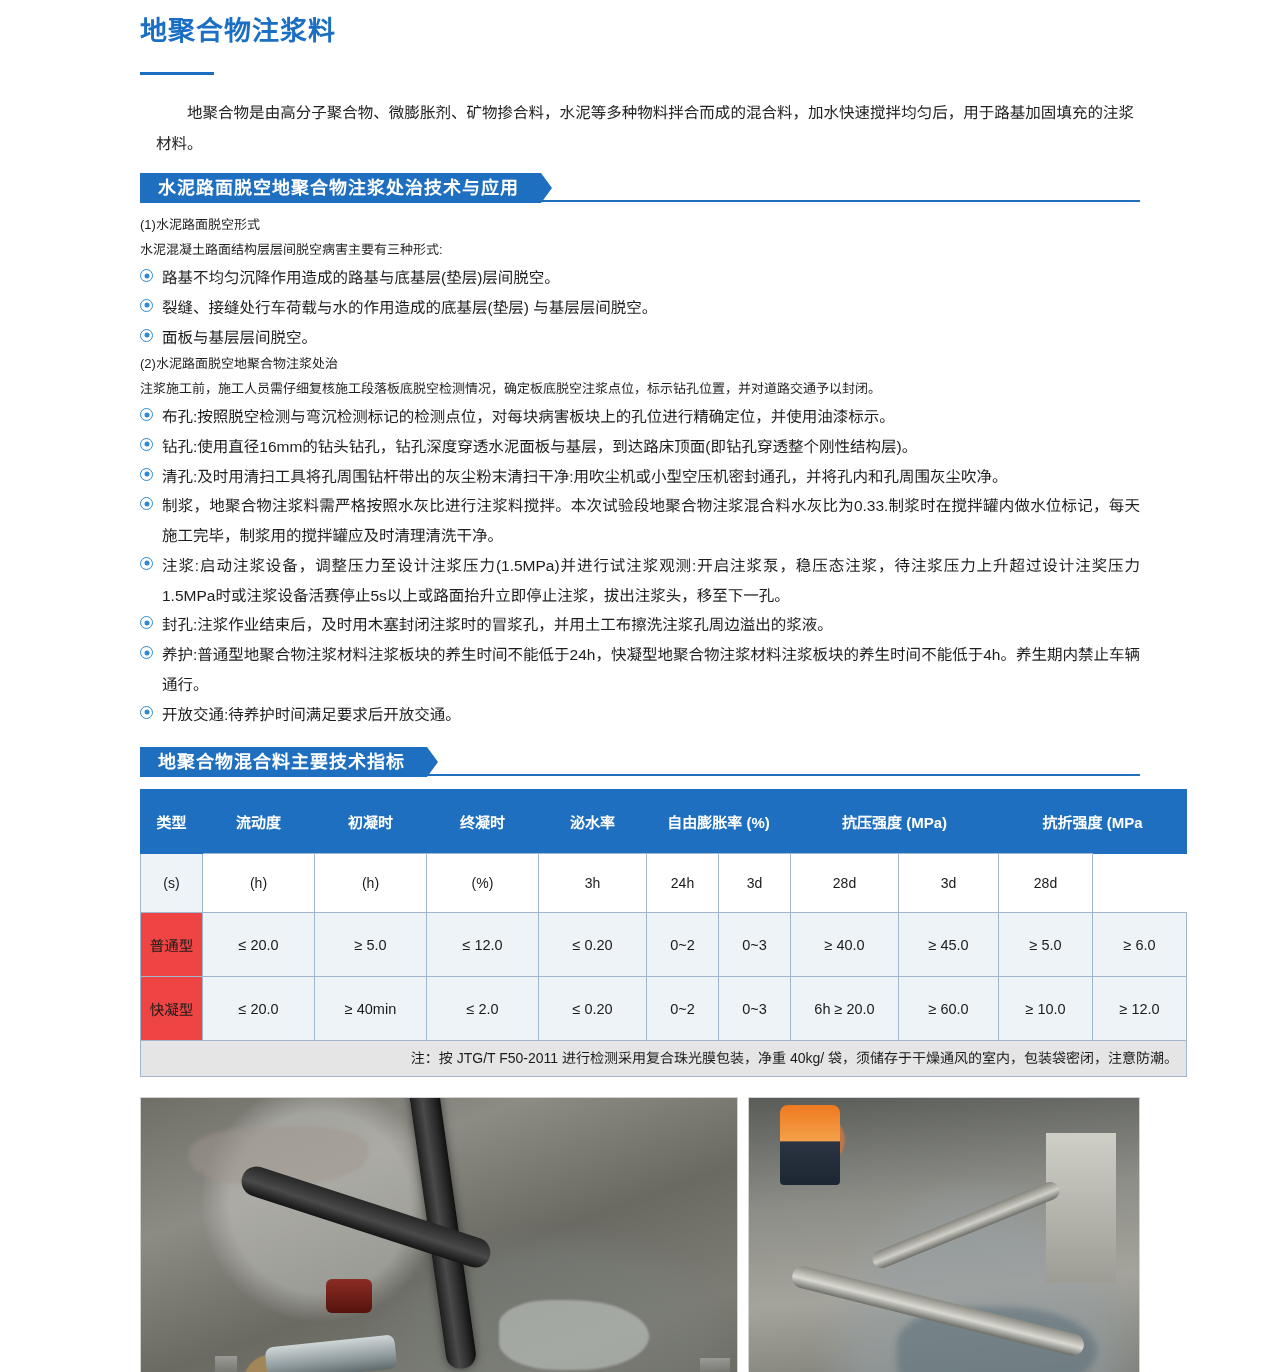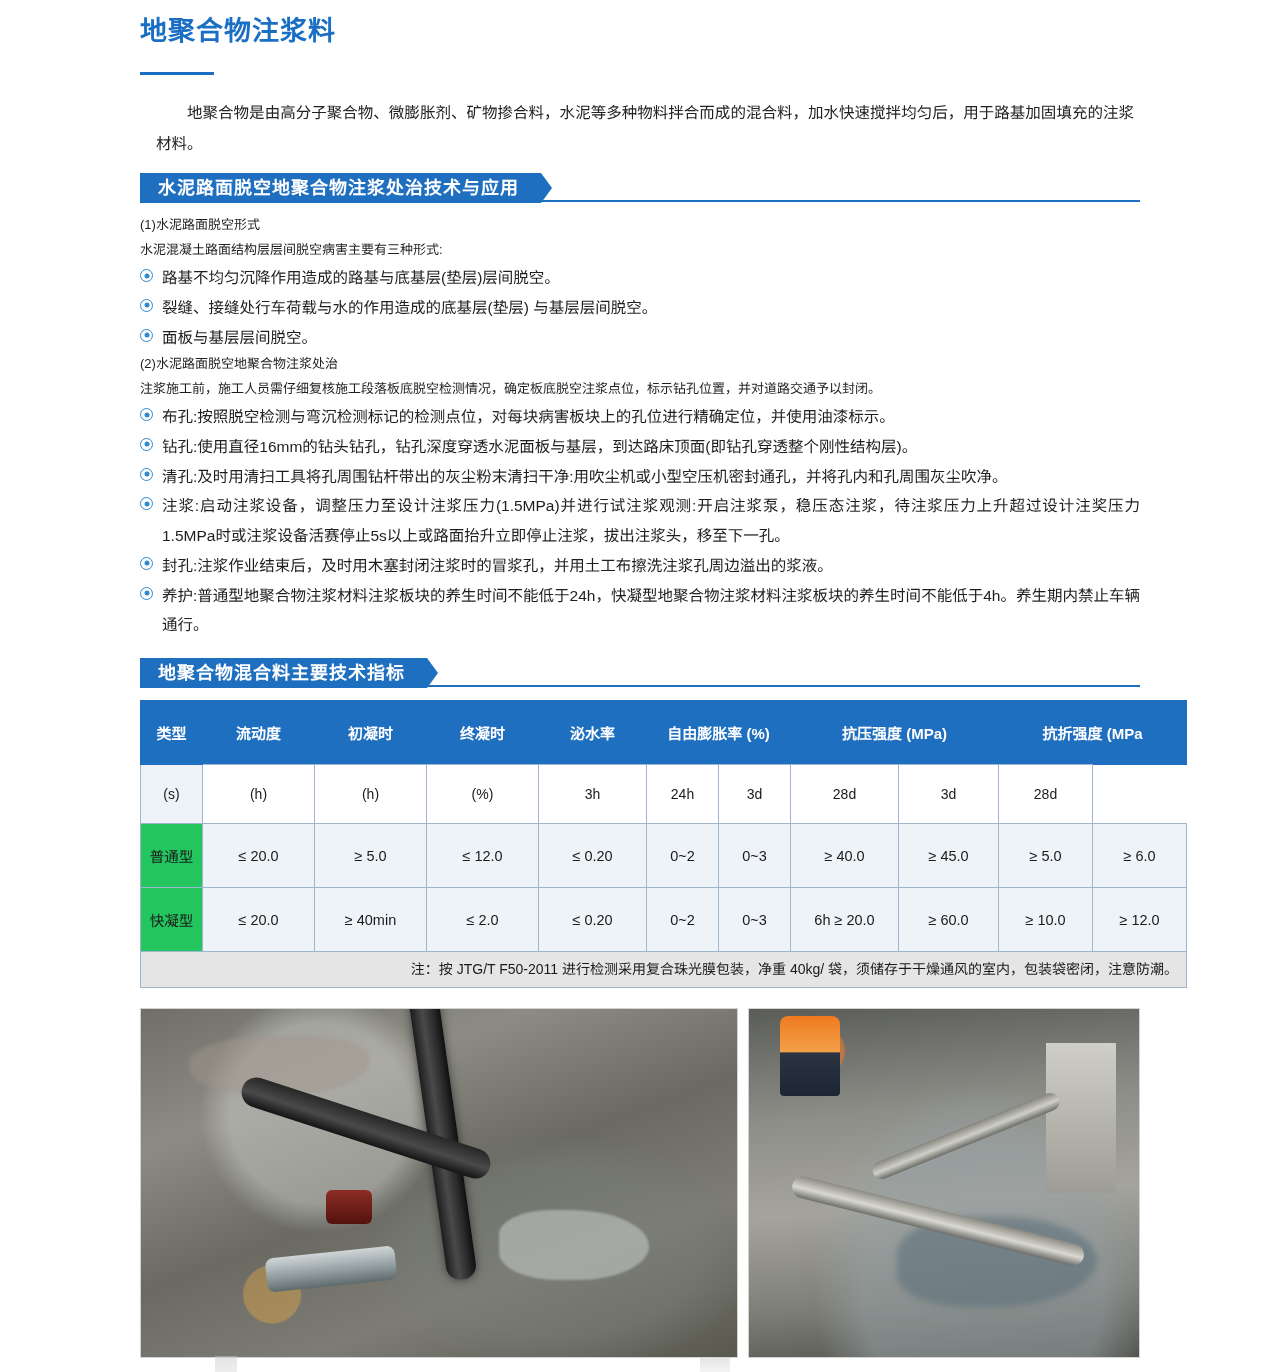--- a/index.html
+++ b/index.html
@@ -154,21 +154,21 @@
   table.spec tr.units td {
     background: #ffffff;
     font-size: 14px;
   }
   table.spec tr.datarow td {
     background: #eef3f8;
     font-size: 14.5px;
   }
   table.spec tr.datarow td.first,
   table.spec tr.units td.first {
-    background: #22c55e;
+    background: #ef4444;
   }
   table.spec tr.units td.first { background: #eef3f8; }
   table.spec td.note {
     background: #e5e5e5;
     font-size: 14px;
     padding: 6px 8px;
     line-height: 1.6;
     text-align: right;
   }
 
@@ -344,29 +344,37 @@
     <div class="bullet-line">
       <span class="dot"></span>
       <span>钻孔:使用直径16mm的钻头钻孔，钻孔深度穿透水泥面板与基层，到达路床顶面(即钻孔穿透整个刚性结构层)。</span>
     </div>
     <div class="bullet-line">
       <span class="dot"></span>
       <span>清孔:及时用清扫工具将孔周围钻杆带出的灰尘粉末清扫干净:用吹尘机或小型空压机密封通孔，并将孔内和孔周围灰尘吹净。</span>
     </div>
     <div class="bullet-line">
       <span class="dot"></span>
+      <span>制浆，地聚合物注浆料需严格按照水灰比进行注浆料搅拌。本次试验段地聚合物注浆混合料水灰比为0.33.制浆时在搅拌罐内做水位标记，每天施工完毕，制浆用的搅拌罐应及时清理清洗干净。</span>
+    </div>
+    <div class="bullet-line">
+      <span class="dot"></span>
       <span>注浆:启动注浆设备，调整压力至设计注浆压力(1.5MPa)并进行试注浆观测:开启注浆泵，稳压态注浆，待注浆压力上升超过设计注奖压力1.5MPa时或注浆设备活赛停止5s以上或路面抬升立即停止注浆，拔出注浆头，移至下一孔。</span>
     </div>
     <div class="bullet-line">
       <span class="dot"></span>
       <span>封孔:注浆作业结束后，及时用木塞封闭注浆时的冒浆孔，并用土工布擦洗注浆孔周边溢出的浆液。</span>
     </div>
     <div class="bullet-line">
       <span class="dot"></span>
       <span>养护:普通型地聚合物注浆材料注浆板块的养生时间不能低于24h，快凝型地聚合物注浆材料注浆板块的养生时间不能低于4h。养生期内禁止车辆通行。</span>
+    </div>
+    <div class="bullet-line">
+      <span class="dot"></span>
+      <span>开放交通:待养护时间满足要求后开放交通。</span>
     </div>
   </div>
 
   <div class="section-head" style="margin-top:18px;">
     <div class="underline"></div>
     <div class="bar">地聚合物混合料主要技术指标</div>
   </div>
 
   <table class="spec">
     <colgroup>

